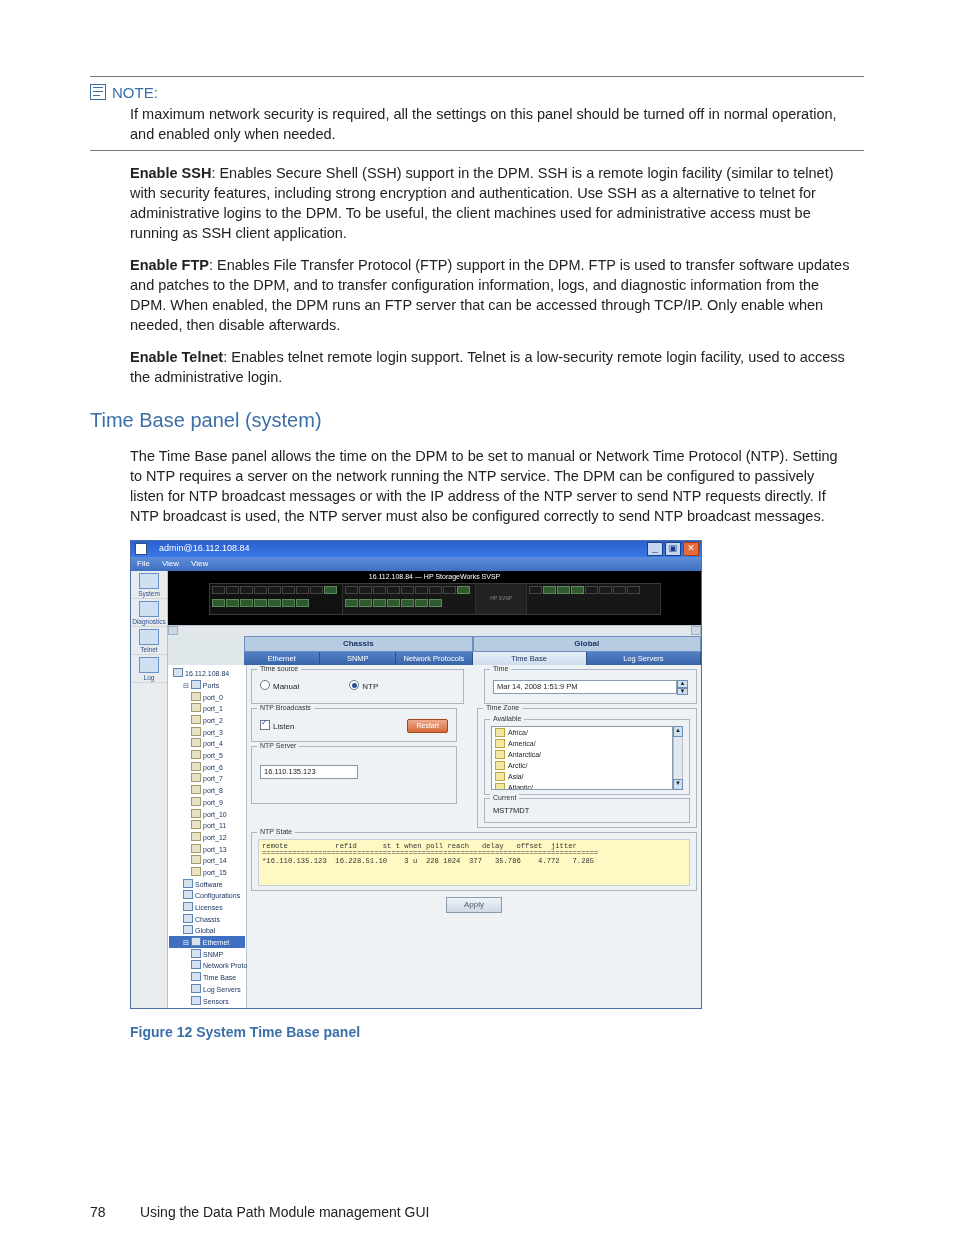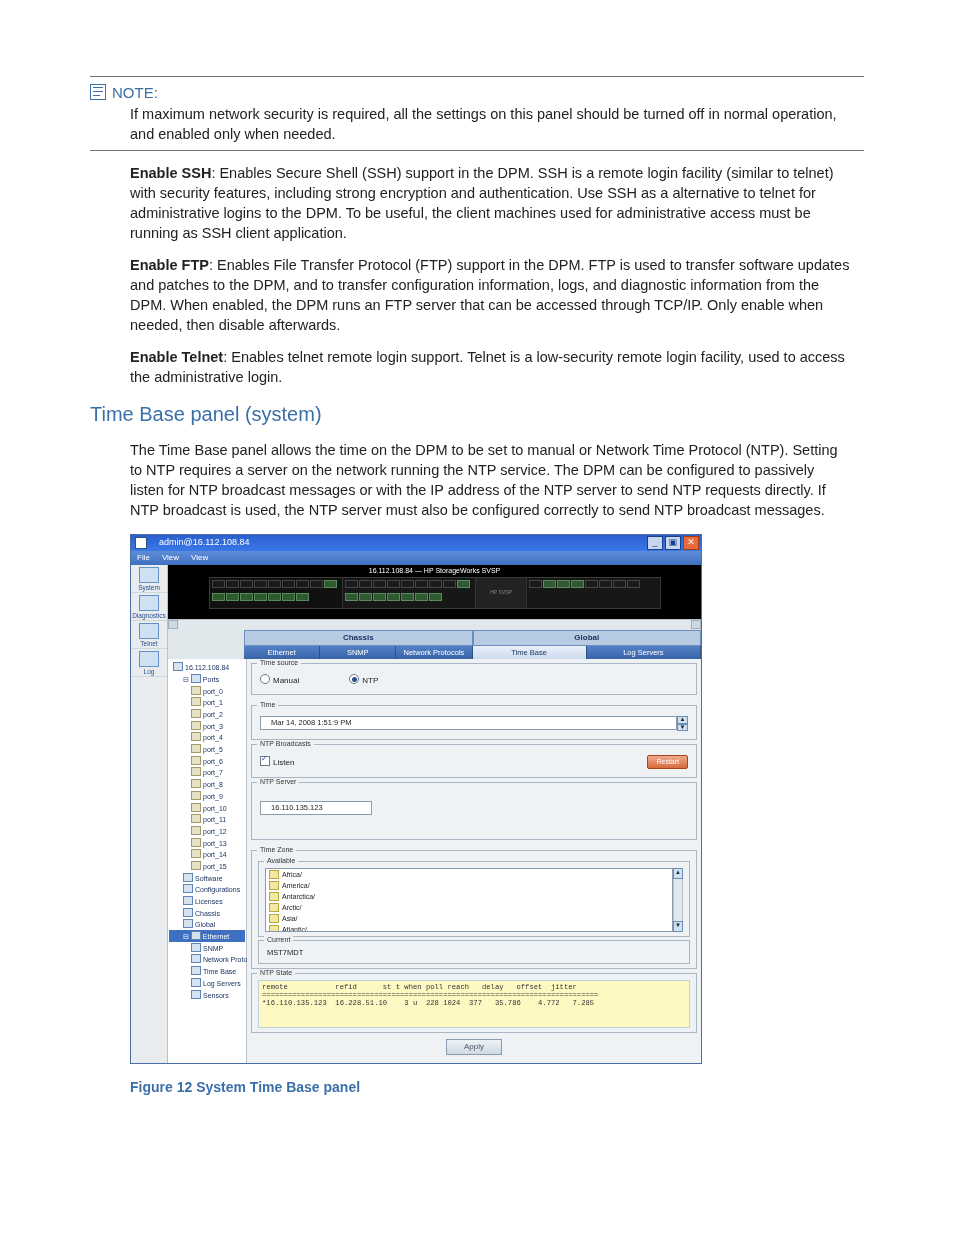--- a/index.html
+++ b/index.html
@@ -32,21 +32,21 @@
       linear-gradient(#3b6fa8,#3b6fa8) 0 0/100% 1px no-repeat,
       linear-gradient(#3b6fa8,#3b6fa8) 0 4px/100% 1px no-repeat,
       linear-gradient(#3b6fa8,#3b6fa8) 0 8px/70% 1px no-repeat;
   }
   .note-body { margin-left: 40px; }
   .para { margin: 12px 12px 12px 40px; }
   h2.sec {
     color: #3b6fa8;
     font-weight: normal;
     font-size: 20px;
-    margin: 14px 0 10px 0;
+    margin: 20px 0 10px 0;
   }
   .fig-cap { color: #3b6fa8; font-weight: bold; font-size: 14px; margin: 14px 0 0 40px; }
   .footer { margin-top: 160px; font-size: 14px; }
   .footer .pn { display: inline-block; width: 46px; }
 
   
   .shot {
     margin: 14px 0 0 40px;
     width: 570px;
     border: 1px solid #4a6ea7;
@@ -163,36 +163,36 @@
   .tree .tln.i2 { padding-left: 14px; }
   .tree .tln.i3 { padding-left: 22px; }
   .tree .sel { background: #3f6fc0; color: #fff; }
   .ticon {
     display:inline-block; width:8px; height:7px;
     background:#d6e2f0; border:1px solid #5f85b5;
     vertical-align:-1px; margin-right:2px;
   }
   .ticon.port { background:#e7e1c8; border-color:#a39a6a;}
   .panel { flex: 1; background: #eef2f5; padding: 4px; }
-  .row2 { display: flex; gap: 6px; flex-direction: column; }
+  .row2 { display: flex; gap: 20px; }
   .grp { border: 1px solid #a9b7c5; background: #eef2f5; margin-bottom: 4px; position: relative; padding: 6px 6px 4px; }
   .grp > .lg { position: absolute; top: -5px; left: 5px; background: #eef2f5; padding: 0 3px; font-size: 7px; color: #333; }
   .grp.half { flex: 1; }
   .radio, .check {
     display: inline-block; width: 8px; height: 8px;
     border: 1px solid #6b7b8b; vertical-align: -1px; margin-right: 3px;
     background: #fff;
   }
   .radio { border-radius: 50%; position: relative; }
   .radio.on::after { content:""; position:absolute; inset:1.5px; background:#2a4f8f; border-radius:50%; }
   .check { position: relative; }
   .check.on::after { content:"✓"; position:absolute; left:0; top:-2px; font-size:8px; color:#2a4f8f; }
   .inp {
     background: #fff; border: 1px solid #8a9bad; height: 12px; font-size: 7.5px;
-    padding: 0 10px; display: inline-flex; align-items: center;
+    padding: 0 3px; display: inline-flex; align-items: center;
   }
   .btnx {
     background: linear-gradient(#f0a98d,#d76b3d);
     color: #fff; border: 1px solid #a34714;
     height: 12px; font-size: 7px; padding: 0 8px;
     display: inline-flex; align-items: center;
     border-radius: 2px;
   }
   .apply {
     display:block; margin: 6px auto 4px;

